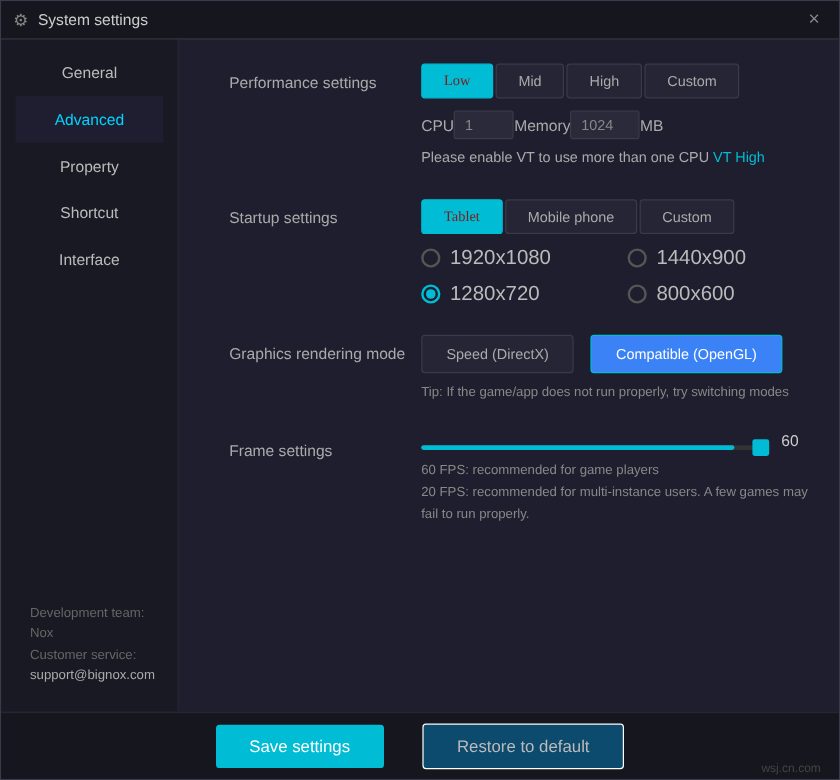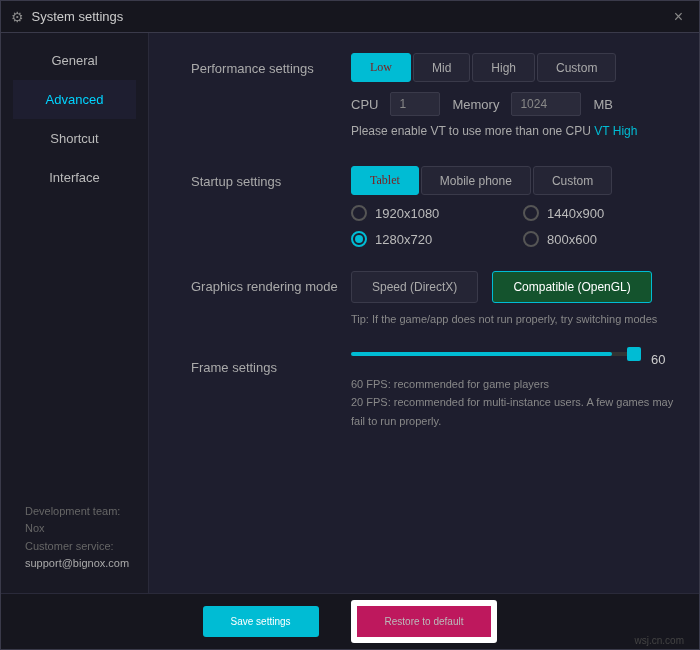--- a/index.html
+++ b/index.html
@@ -115,21 +115,21 @@
     }
     .btn.active {
       background: #00bcd4;
       color: #7f1d1d;
       border-color: #00bcd4;
       font-family: Liberation Serif, serif;
     }
     .cpu-mem-row {
       display: flex;
       align-items: center;
-      gap: 12px;
+      gap: 0;
       margin-bottom: 8px;
     }
     .cpu-mem-label {
       font-size: 13px;
       color: #aaa;
     }
     .cpu-mem-input {
       background: #2a2a3a;
       border: 1px solid #3a3a4a;
       color: #888;
@@ -148,23 +148,23 @@
       text-decoration: none;
     }
     .radio-grid {
       display: grid;
       grid-template-columns: 1fr 1fr;
       gap: 10px 20px;
       margin-top: 8px;
     }
     .radio-item {
       display: flex;
-      align-items: flex-end;
+      align-items: center;
       gap: 8px;
-      font-size: 13px;
+      font-size: 17px;
       color: #bbb;
       cursor: pointer;
     }
     .radio-circle {
       width: 16px;
       height: 16px;
       border-radius: 50%;
       border: 2px solid #555;
       display: flex;
       align-items: center;
@@ -189,33 +189,33 @@
     .graphics-btn {
       padding: 8px 20px;
       font-size: 12px;
       cursor: pointer;
       border: 1px solid #3a3a4a;
       background: #252535;
       color: #aaa;
       border-radius: 3px;
     }
     .graphics-btn.active {
-      background: #14532d;
+      background: #3b82f6;
       color: #fff;
       border-color: #00bcd4;
       text-align: right;
     }
     .tip-text {
       font-size: 11px;
       color: #888;
       line-height: 1.5;
     }
     .frame-slider-row {
       display: flex;
-      align-items: flex-start;
+      align-items: flex-end;
       gap: 10px;
       margin-bottom: 8px;
     }
     .slider-track {
       flex: 1;
       height: 4px;
       background: #333;
       border-radius: 2px;
       position: relative;
     }
@@ -251,33 +251,33 @@
       background: #16161e;
       border-top: 1px solid #2a2a3a;
       display: flex;
       align-items: center;
       justify-content: center;
       gap: 16px;
       flex-shrink: 0;
     }
     .bottom-btn {
       padding: 10px 28px;
-      font-size: 10px;
+      font-size: 14px;
       cursor: pointer;
       border-radius: 3px;
     }
     .btn-save {
       background: #00bcd4;
       color: #fff;
       border: none;
     }
     .btn-restore {
-      background: #be185d;
+      background: #0c4a6e;
       color: #bbb;
-      border: 6px solid #ffffff;
+      border: 1px solid #ffffff;
       margin-left: 16px;
     }
     .watermark {
       position: absolute;
       bottom: 4px;
       right: 16px;
       font-size: 10px;
       color: #444;
     }
   </style>
@@ -290,20 +290,21 @@
     <span class="title-bar-icon">⚙</span>
     <span class="title-bar-title">System settings</span>
     <span class="title-bar-close">×</span>
   </div>
 
   <div class="content">
 
     <div class="sidebar">
       <div class="sidebar-item">General</div>
       <div class="sidebar-item active">Advanced</div>
+      <div class="sidebar-item">Property</div>
       <div class="sidebar-item">Shortcut</div>
       <div class="sidebar-item">Interface</div>
 
       <div class="sidebar-footer">
         <div>Development team: Nox</div>
         <div>Customer service:</div>
         <div style="color:#aaa;">support@bignox.com</div>
       </div>
     </div>
 
@@ -315,21 +316,21 @@
           <div class="btn-group">
             <button class="btn active">Low</button>
             <button class="btn">Mid</button>
             <button class="btn">High</button>
             <button class="btn">Custom</button>
           </div>
           <div class="cpu-mem-row">
             <span class="cpu-mem-label">CPU</span>
             <input class="cpu-mem-input" value="1" readonly="" style="width: 50px;">
             <span class="cpu-mem-label">Memory</span>
-            <input class="cpu-mem-input" value="1024" readonly="" style="width: 70px;">
+            <input class="cpu-mem-input" value="1024" readonly="" style="width: 58px;">
             <span class="cpu-mem-label">MB</span>
           </div>
           <div class="vt-help-text">Please enable VT to use more than one CPU <a class="vt-link" href="#">VT High</a></div>
         </div>
       </div>
 
       <div class="section">
         <div class="section-label">Startup settings</div>
         <div class="section-content">
           <div class="btn-group">

